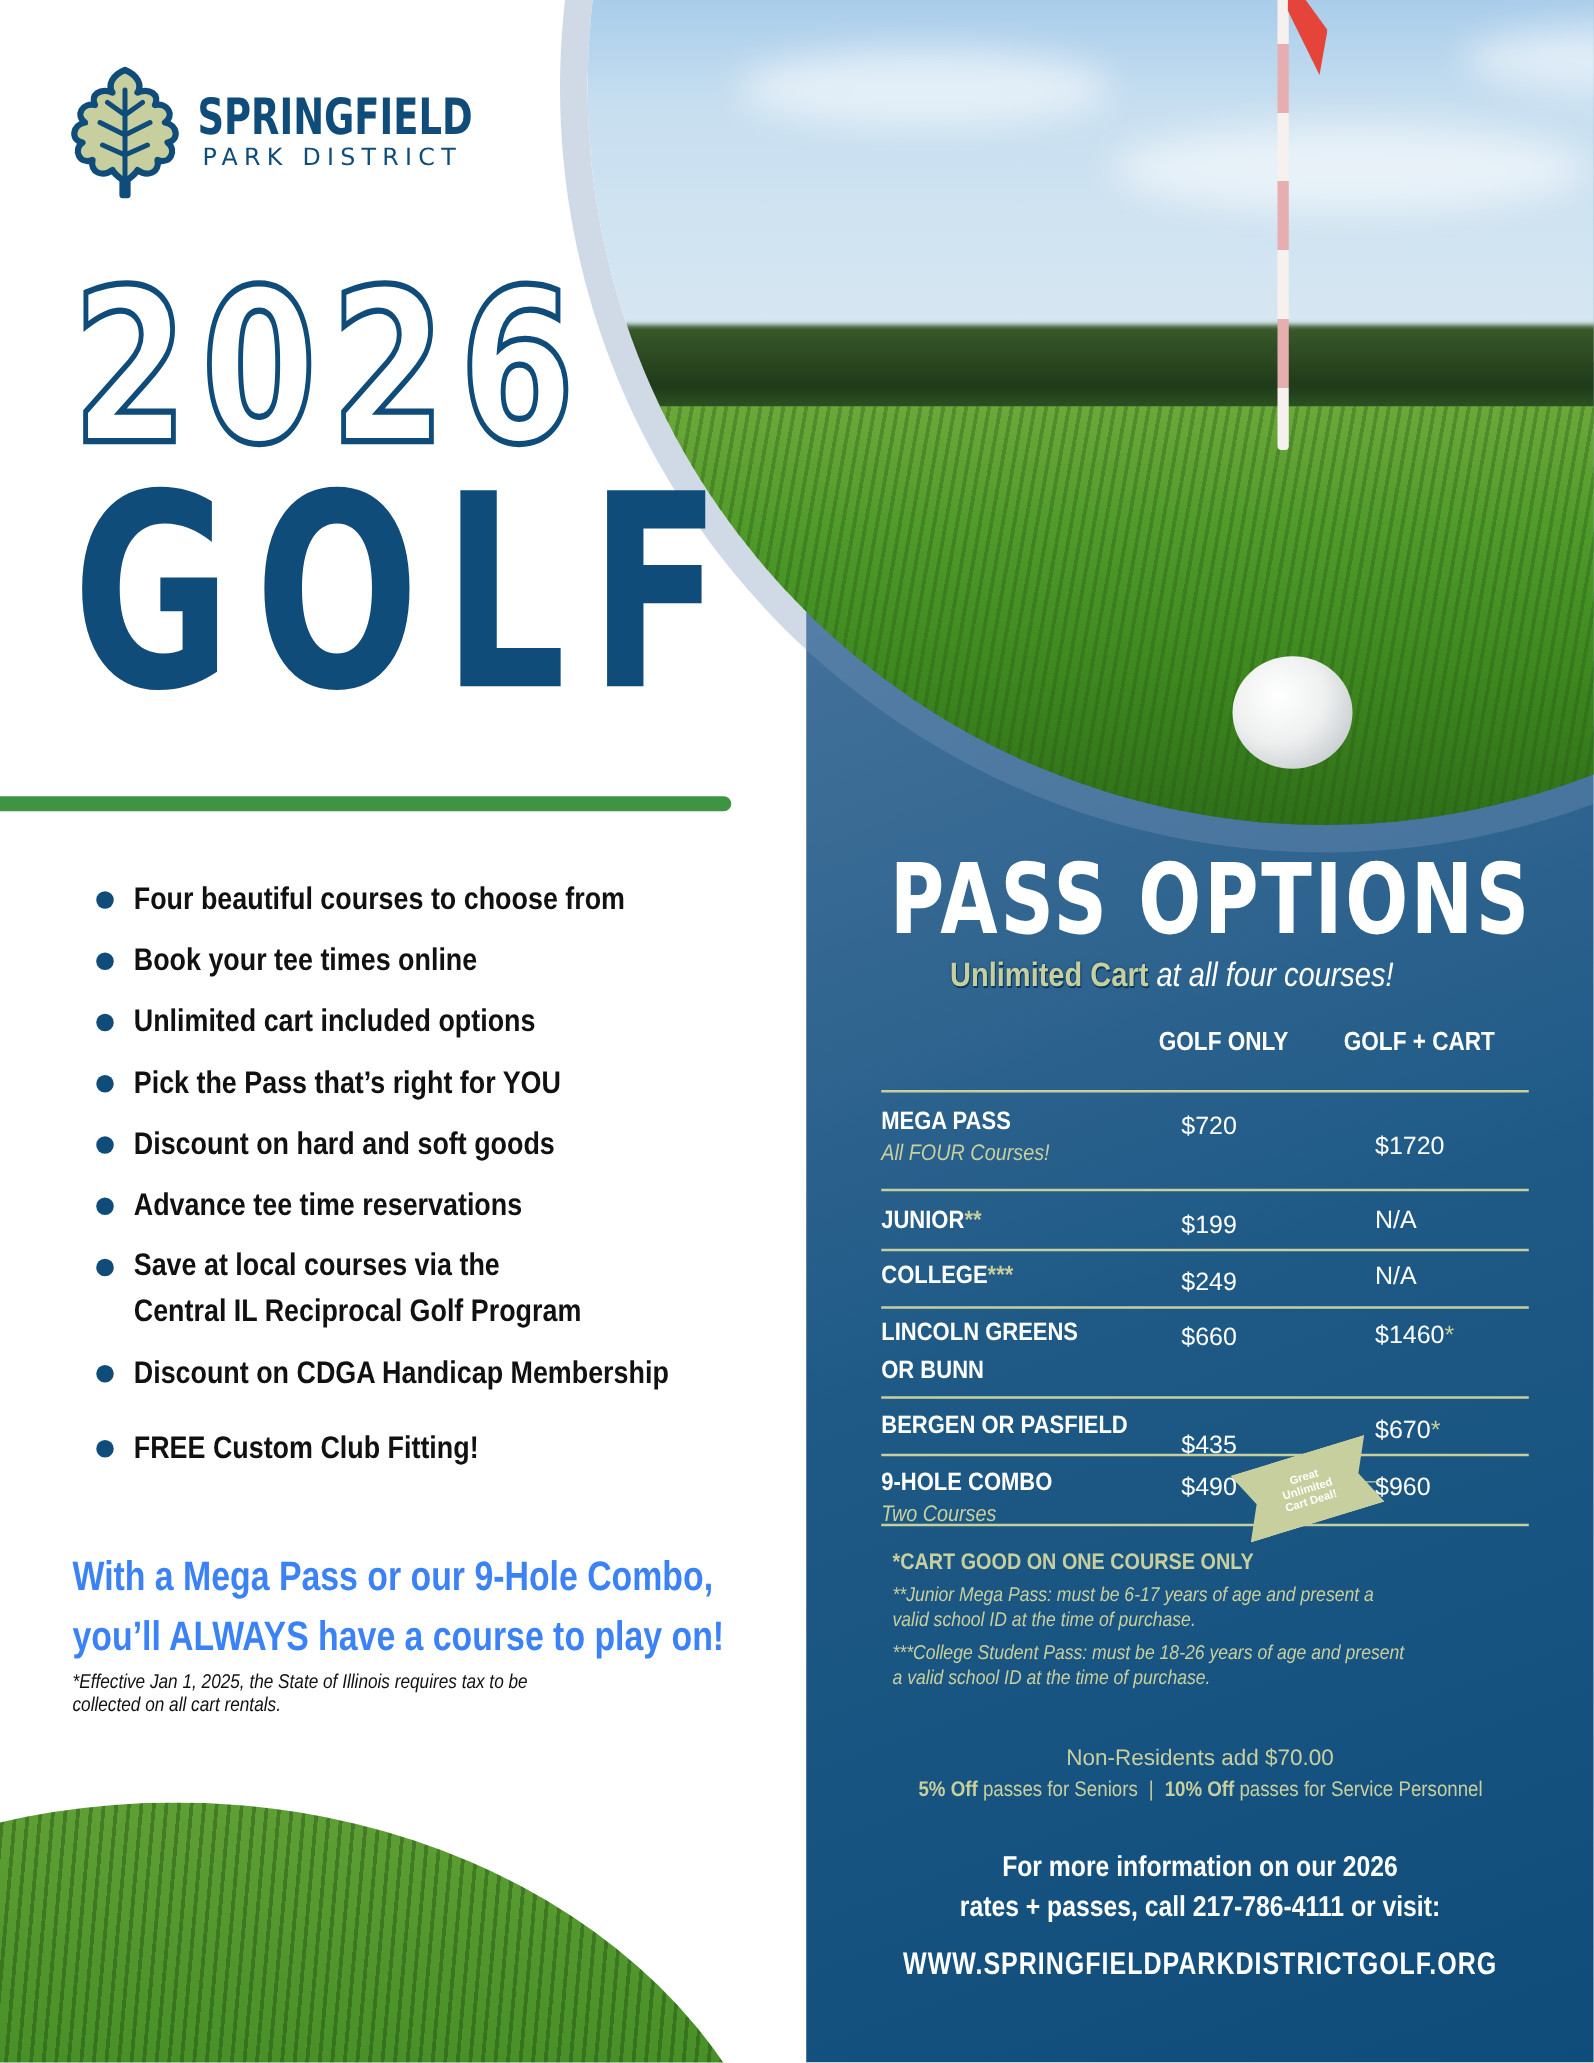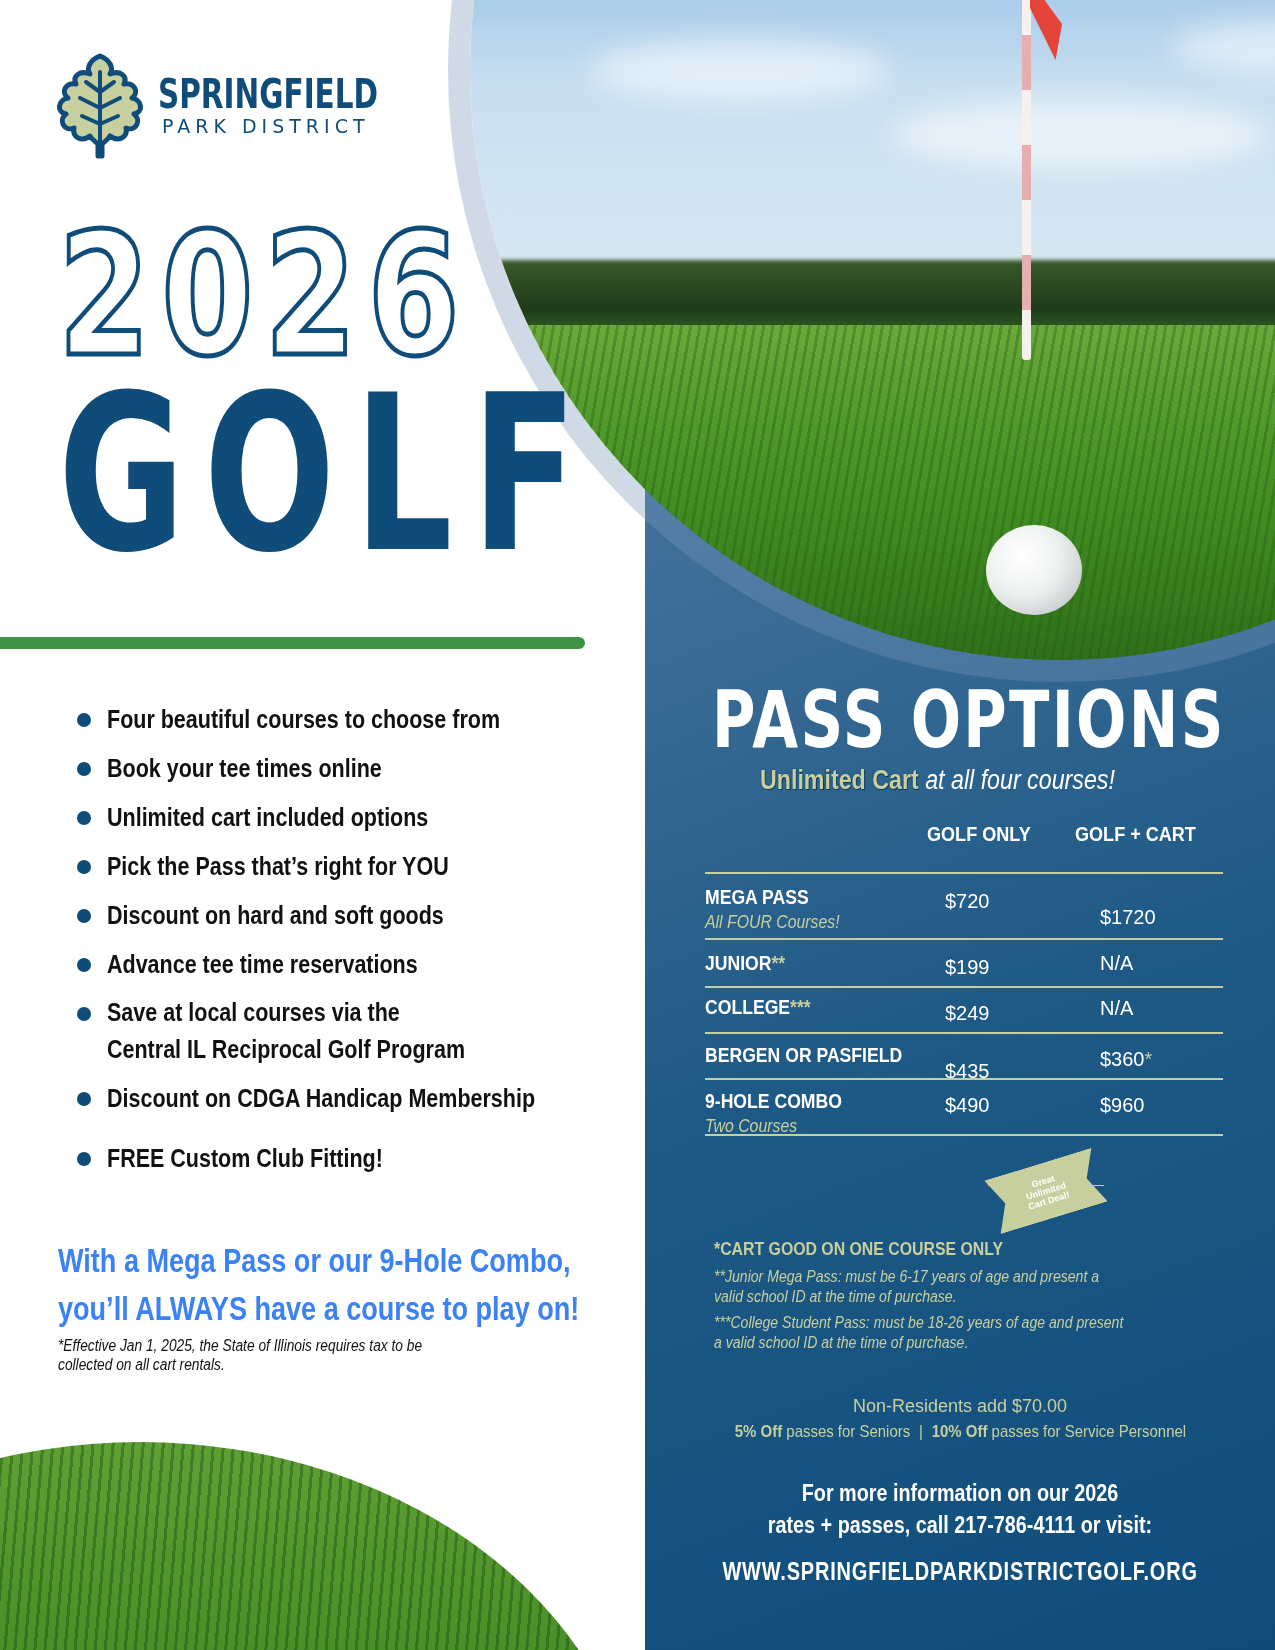--- a/index.html
+++ b/index.html
@@ -200,43 +200,48 @@
 <div class="pass-sub">
   <span class="hl">Unlimited Cart</span><span class="rest"> at all four courses!</span>
 </div>
 
 <div class="price-table">
   <div class="pt-head">
     <span style="left:222px;">GOLF ONLY</span>
     <span style="left:370px;">GOLF + CART</span>
   </div>
 
-  <div class="pt-row" style="height:66px;">
+  <div class="pt-row" style="height:79px;">
     <div class="name" style="top:8px;"><span>MEGA PASS</span><span class="sub">All FOUR Courses!</span></div>
     <span class="p1" style="top:12px;">$720</span>
     <span class="p2" style="top:28px;">$1720</span>
   </div>
 
   <div class="pt-row" style="height:48px;">
     <div class="name" style="top:8px;"><span>JUNIOR</span><span class="ast">**</span></div>
     <span class="p1" style="top:12px;">$199</span>
     <span class="p2" style="top:8px;">N/A</span>
   </div>
 
   <div class="pt-row" style="height:46px;">
     <div class="name" style="top:4px;"><span>COLLEGE</span><span class="ast">***</span></div>
     <span class="p1" style="top:10px;">$249</span>
     <span class="p2" style="top:5px;">N/A</span>
   </div>
 
+  <div class="pt-row" style="height:72px;">
+    <div class="name" style="top:4px;"><span>LINCOLN GREENS</span><br><span>OR BUNN</span></div>
+    <span class="p1" style="top:8px;">$660</span>
+    <span class="p2" style="top:6px;"><span>$1460</span><span class="ast">*</span></span>
+  </div>
 
   <div class="pt-row" style="height:46px;">
     <div class="name" style="top:6px;"><span>BERGEN OR PASFIELD</span></div>
     <span class="p1" style="top:22px;">$435</span>
-    <span class="p2" style="top:10px;"><span>$360</span><span class="ast">*</span></span>
+    <span class="p2" style="top:10px;"><span>$670</span><span class="ast">*</span></span>
   </div>
 
   <div class="pt-row" style="height:56px;">
     <div class="name" style="top:6px;"><span>9-HOLE COMBO</span><span class="sub">Two Courses</span></div>
     <span class="p1" style="top:10px;">$490</span>
     <span class="p2" style="top:10px;">$960</span>
   </div>
   <div class="pt-end"></div>
 </div>
 

